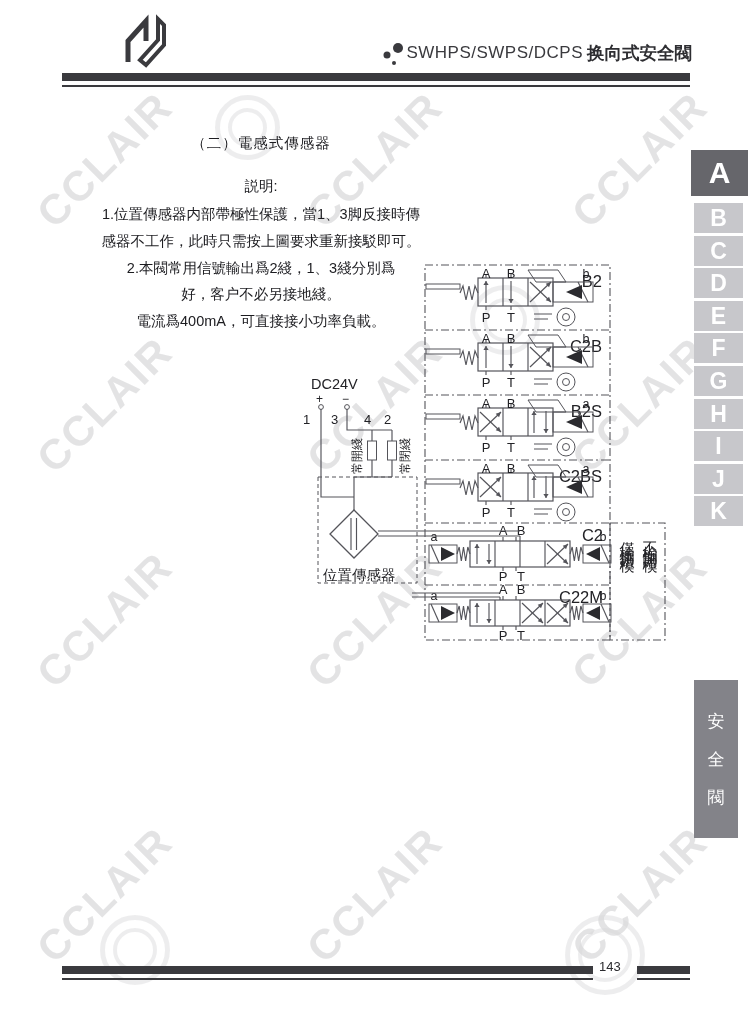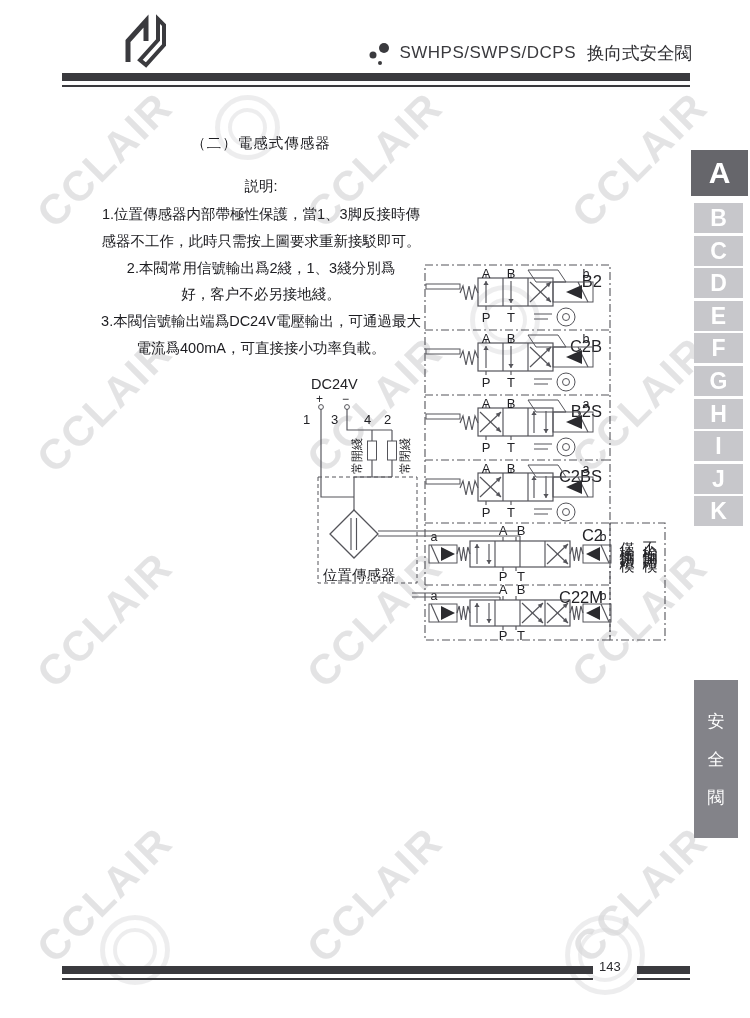--- a/index.html
+++ b/index.html
@@ -15,23 +15,23 @@
   .wm{
     position:absolute;width:170px;height:150px;display:flex;align-items:center;justify-content:center;
     transform:rotate(-45deg);font-size:42px;font-weight:bold;letter-spacing:2px;
     color:#c9c9cb;opacity:.5;
   }
   .swirl{position:absolute;border:5px solid #d9d9db;border-radius:50%;opacity:.45;}
   .swirl i{position:absolute;inset:8px;border:4px solid #d9d9db;border-radius:50%;}
   
   .z1{z-index:1;}
   
-  #hdr-title{top:40px;right:58px;display:flex;align-items:center;gap:7px;}
+  #hdr-title{top:40px;right:58px;display:flex;align-items:center;}
   #hdr-title .latin{font-size:17px;color:#3a3a3e;letter-spacing:.5px;}
-  #hdr-title .cn{font-size:17.5px;color:#2e2e32;font-weight:normal;margin-left:4px;}
+  #hdr-title .cn{font-size:17.5px;color:#2e2e32;font-weight:bold;margin-left:4px;}
   .rule{background:#3a3a3e;}
   
   #body-text{left:99px;top:134px;width:324px;font-size:14.5px;text-align:center;}
   #body-text .hd{font-size:14.5px;margin-bottom:7px;letter-spacing:1px;}
   #body-text .ex{font-size:14.5px;margin-bottom:5px;margin-top:24px;}
   #body-lines div{line-height:26.8px;white-space:nowrap;}
   
   .atab{position:absolute;display:flex;align-items:center;justify-content:center;
         color:#fff;font-weight:bold;}
   
@@ -96,21 +96,20 @@
   <div class="abs z1 rule" style="left:62px;top:85px;width:628px;height:2px;"></div>
 
   <div class="abs z1" id="body-text">
     <div class="hd">（二）電感式傳感器</div>
     <div class="ex">説明:</div>
     <div id="body-lines">
         <div>1.位置傳感器内部帶極性保護，當1、3脚反接時傳</div>
         <div>感器不工作，此時只需按上圖要求重新接駁即可。</div>
         <div>2.本閥常用信號輸出爲2綫，1、3綫分別爲</div>
         <div>好，客户不必另接地綫。</div>
-        <div>3.本閥信號輸出端爲DC24V電壓輸出，可通過最大</div>
         <div>電流爲400mA，可直接接小功率負載。</div>
       </div>
   </div>
 
   <div class="abs z1" id="tab-rail" style="left:0;top:0;width:750px;height:0;">
       <div class="atab" style="left: 691px; top: 150px; width: 57px; height: 46px; background: rgb(102, 102, 107); font-size: 30px;">A</div>
       <div class="atab" style="left: 694px; top: 203px; width: 49px; height: 30px; background: rgb(199, 199, 203); font-size: 23px;">B</div>
       <div class="atab" style="left: 694px; top: 236px; width: 49px; height: 30px; background: rgb(199, 199, 203); font-size: 23px;">C</div>
       <div class="atab" style="left: 694px; top: 268px; width: 49px; height: 30px; background: rgb(199, 199, 203); font-size: 23px;">D</div>
       <div class="atab" style="left: 694px; top: 301px; width: 49px; height: 30px; background: rgb(199, 199, 203); font-size: 23px;">E</div>

